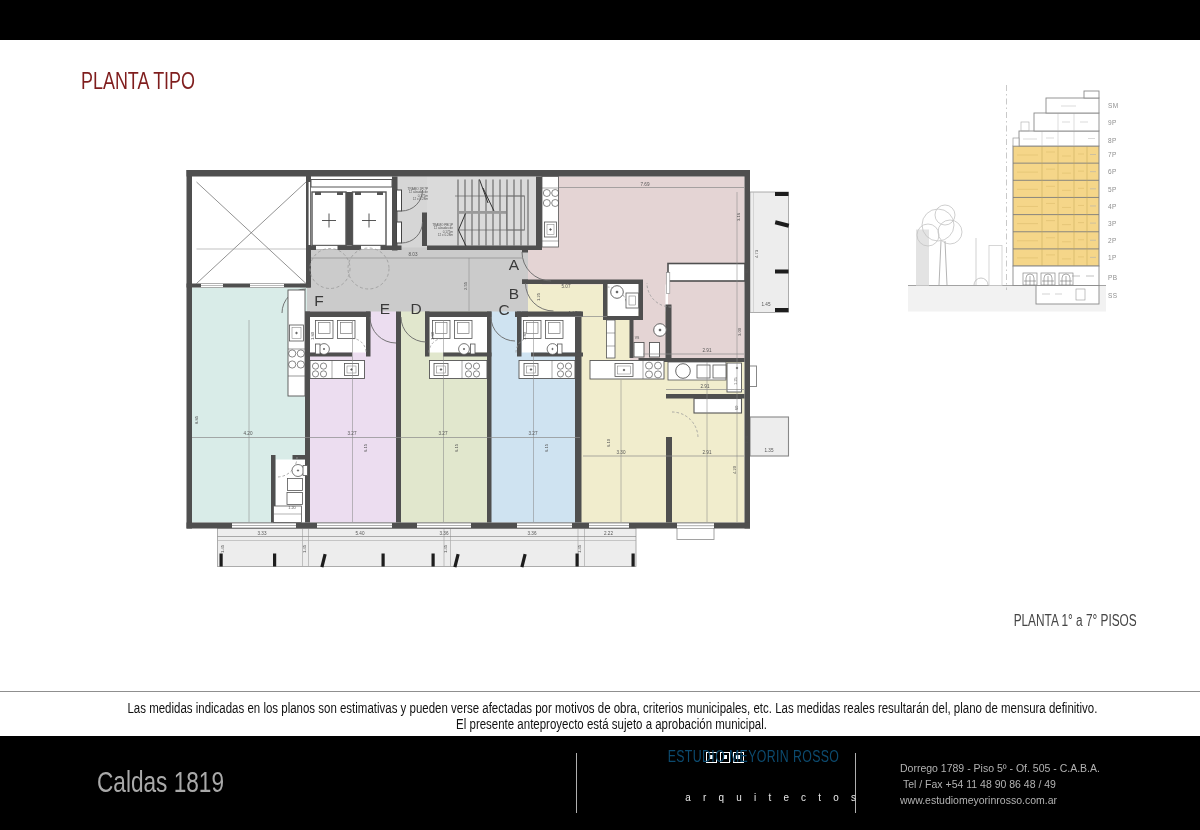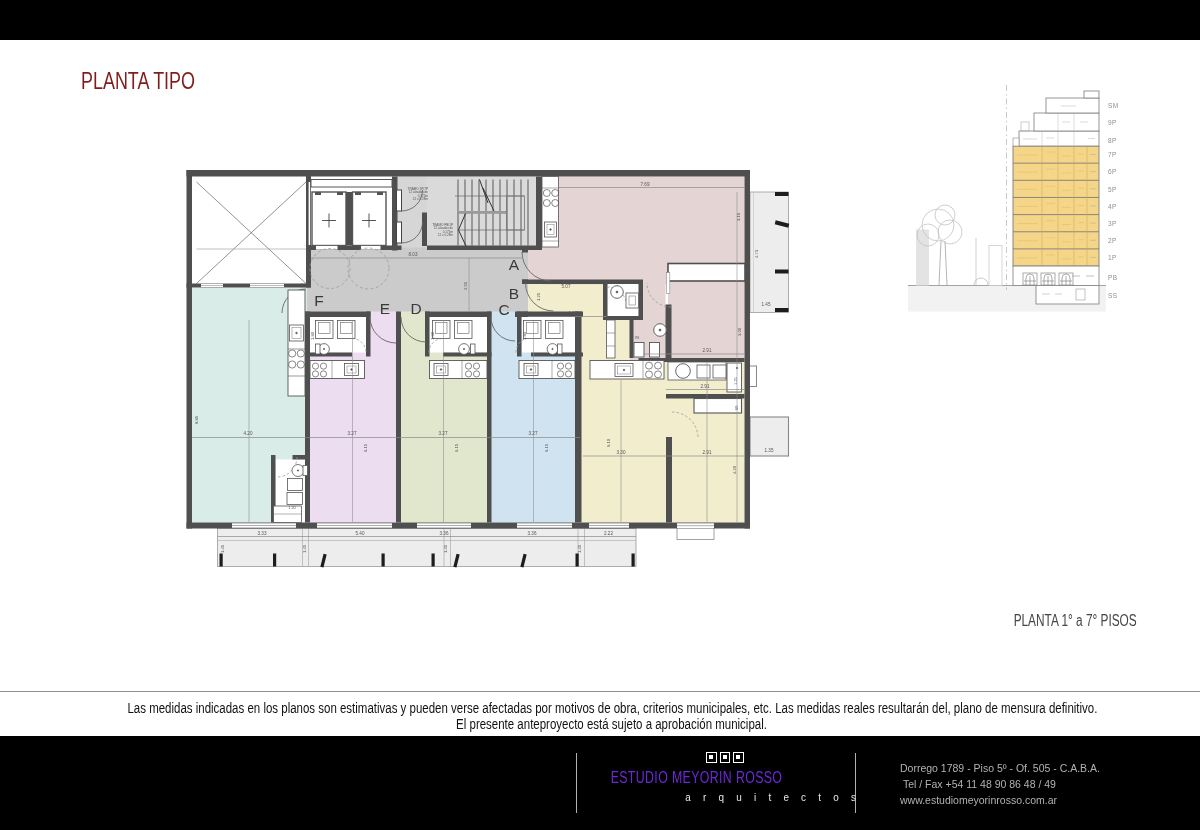--- a/index.html
+++ b/index.html
@@ -762,31 +762,32 @@
 
 <div class="abs" style="left:0;top:690.5px;width:1200px;height:1.6px;background:#8f8f8f;"></div>
 
 <div class="abs" style="left:12px;top:701px;width:1200px;text-align:center;font-size:14px;color:#111;line-height:15.6px;">
 <span style="display:inline-block;transform:scaleX(0.82);white-space:nowrap;">Las medidas indicadas en los planos son estimativas y pueden verse afectadas por motivos de obra, criterios municipales, etc. Las medidas reales resultarán del, plano de mensura definitivo.</span><br>
 <span style="display:inline-block;transform:scaleX(0.82);white-space:nowrap;">El presente anteproyecto está sujeto a aprobación municipal.</span>
 </div>
 
 <div class="abs" style="left:0;top:736px;width:1200px;height:94px;background:#000;"></div>
 
+<div class="abs" style="left:97px;top:765.5px;font-size:29px;color:#a9a9a9;white-space:nowrap;"><span style="display:inline-block;transform:scaleX(0.78);transform-origin:0 0;">Caldas 1819</span></div>
 
 <div class="abs" style="left:576px;top:753px;width:1px;height:60px;background:#b0b0b0;"></div>
 <div class="abs" style="left:855px;top:753px;width:1px;height:60px;background:#b0b0b0;"></div>
 
 <div class="abs" style="left:706px;top:752px;width:120px;">
 <div style="position:absolute;left:0.0px;top:0;width:10.5px;height:10.5px;border:1.7px solid #fff;"></div>
 <div style="position:absolute;left:3.2px;top:3.2px;width:4.1px;height:4.1px;background:#fff;"></div>
 <div style="position:absolute;left:13.6px;top:0;width:10.5px;height:10.5px;border:1.7px solid #fff;"></div>
 <div style="position:absolute;left:16.8px;top:3.2px;width:4.1px;height:4.1px;background:#fff;"></div>
 <div style="position:absolute;left:27.2px;top:0;width:10.5px;height:10.5px;border:1.7px solid #fff;"></div>
 <div style="position:absolute;left:30.4px;top:3.2px;width:4.1px;height:4.1px;background:#fff;"></div>
 </div>
 
-<div class="abs" style="left:584.5px;top:769px;width:280px;text-align:left;color:#6d28d9;font-size:16px;white-space:nowrap;"><span style="display:inline-block;transform:scaleX(0.77);letter-spacing:0.5px;margin-right:-0.5px;">ESTUDIO MEYORIN ROSSO</span></div>
+<div class="abs" style="left:584.5px;top:748px;width:280px;text-align:right;color:#0c4a6e;font-size:16px;white-space:nowrap;"><span style="display:inline-block;transform:scaleX(0.77);letter-spacing:0.5px;margin-right:-0.5px;">ESTUDIO MEYORIN ROSSO</span></div>
 <div class="abs" style="left:584.5px;top:791px;width:280px;text-align:right;color:#e8e8e8;font-size:11px;white-space:nowrap;"><span style="display:inline-block;transform:scaleX(0.9);letter-spacing:13.6px;margin-right:-13.6px;">arquitectos</span></div>
 
 <div class="abs" style="left:900px;top:760px;font-size:10.5px;color:#b2b2b2;line-height:16px;">
 Dorrego 1789 - Piso 5º - Of. 505 - C.A.B.A.<br>&nbsp;Tel / Fax +54 11 48 90 86 48 / 49<br>www.estudiomeyorinrosso.com.ar
 </div>
 </div>
 </body></html>

